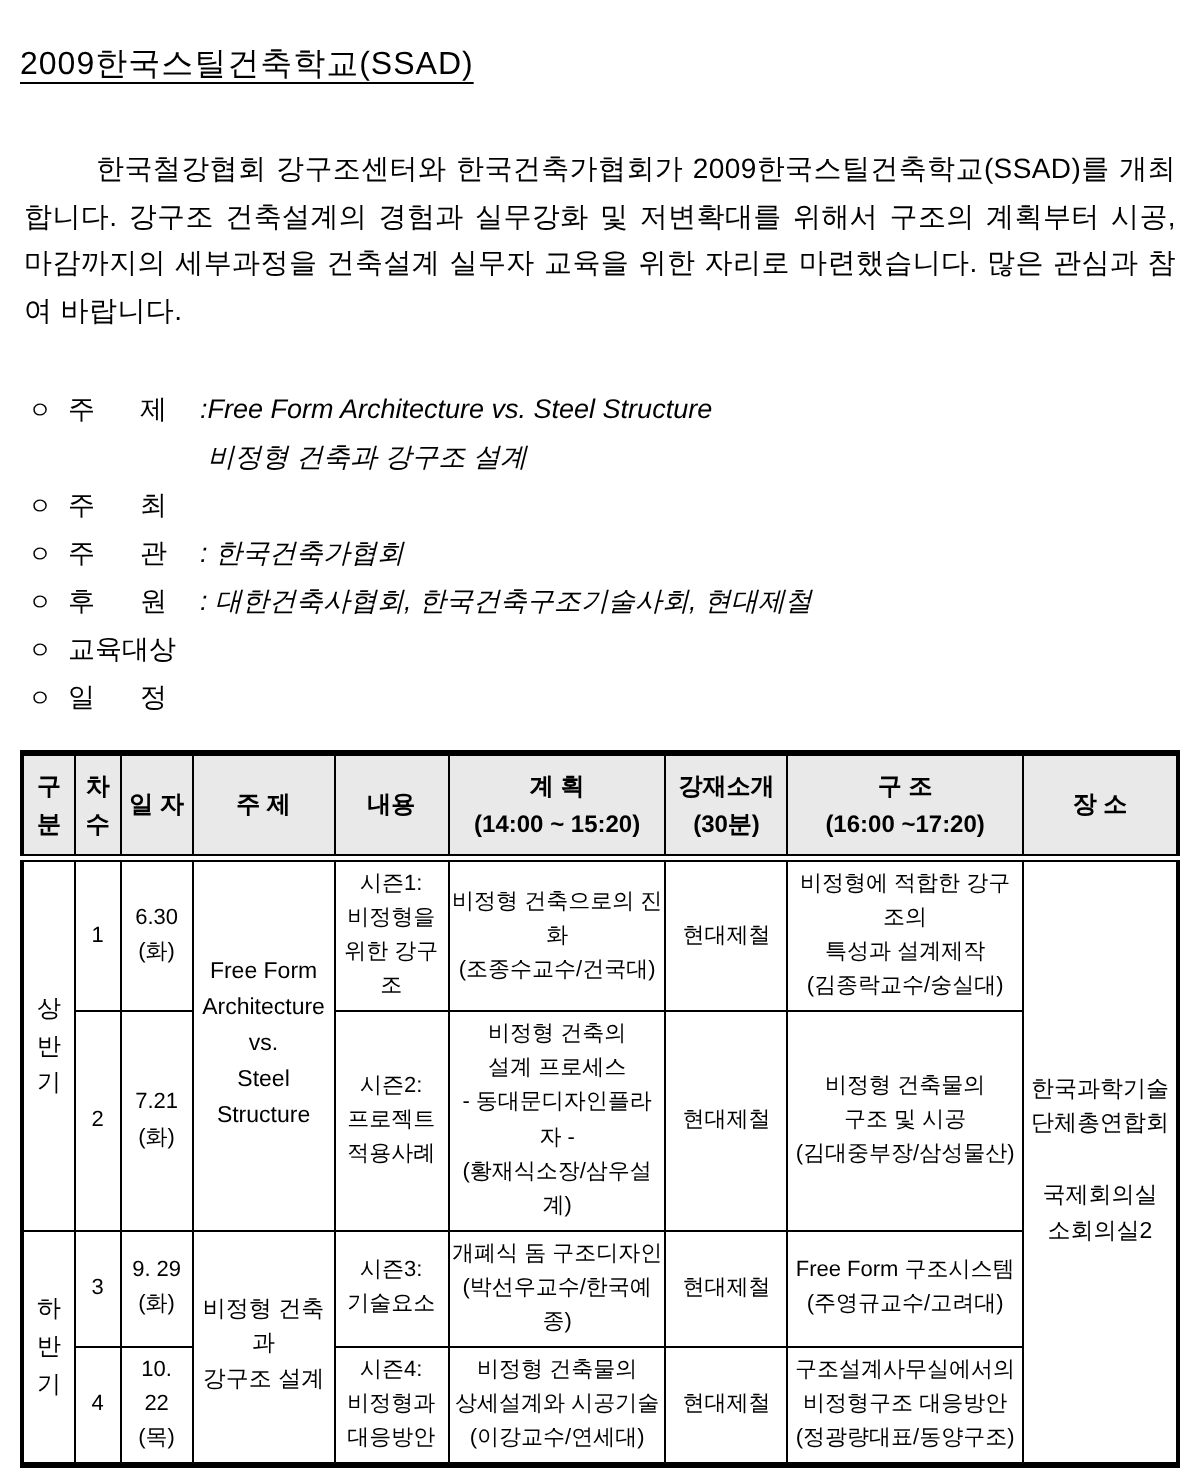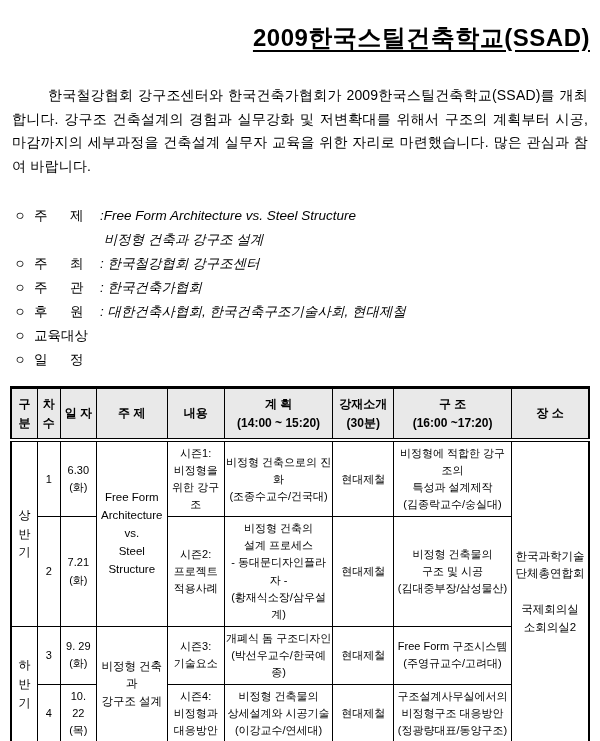--- a/index.html
+++ b/index.html
@@ -6,23 +6,23 @@
   html,body { margin:0; padding:0; background:#ffffff; }
   body {
     width:600px; height:741px;
     font-family:"Liberation Sans","DejaVu Sans",sans-serif;
     color:#000;
     overflow:hidden;
   }
   .page { padding:16px 10px 0 10px; }
 
   .doc-title {
-    text-align:right;
-    font-size:24px;
-    font-weight:bold;
+    text-align:left;
+    font-size:16px;
+    font-weight:normal;
     letter-spacing:0.5px;
     text-decoration:underline;
     text-underline-offset:4px;
     margin:6px 0 30px 0;
   }
 
   .intro {
     font-size:14px;
     line-height:23.5px;
     text-align:justify;
@@ -79,21 +79,20 @@
   <div class="bullets">
     <div class="bullet-item">
       <span class="bullet-marker">ㅇ</span>
       <span class="bullet-label">주      제</span>
       <span class="bullet-value">:Free Form Architecture vs. Steel Structure
 &nbsp;비정형 건축과 강구조 설계</span>
     </div>
     <div class="bullet-item">
       <span class="bullet-marker">ㅇ</span>
       <span class="bullet-label">주      최</span>
-      <span class="bullet-value">: 한국철강협회 강구조센터</span>
     </div>
     <div class="bullet-item">
       <span class="bullet-marker">ㅇ</span>
       <span class="bullet-label">주      관</span>
       <span class="bullet-value">: 한국건축가협회</span>
     </div>
     <div class="bullet-item">
       <span class="bullet-marker">ㅇ</span>
       <span class="bullet-label">후      원</span>
       <span class="bullet-value">: 대한건축사협회, 한국건축구조기술사회, 현대제철</span>

